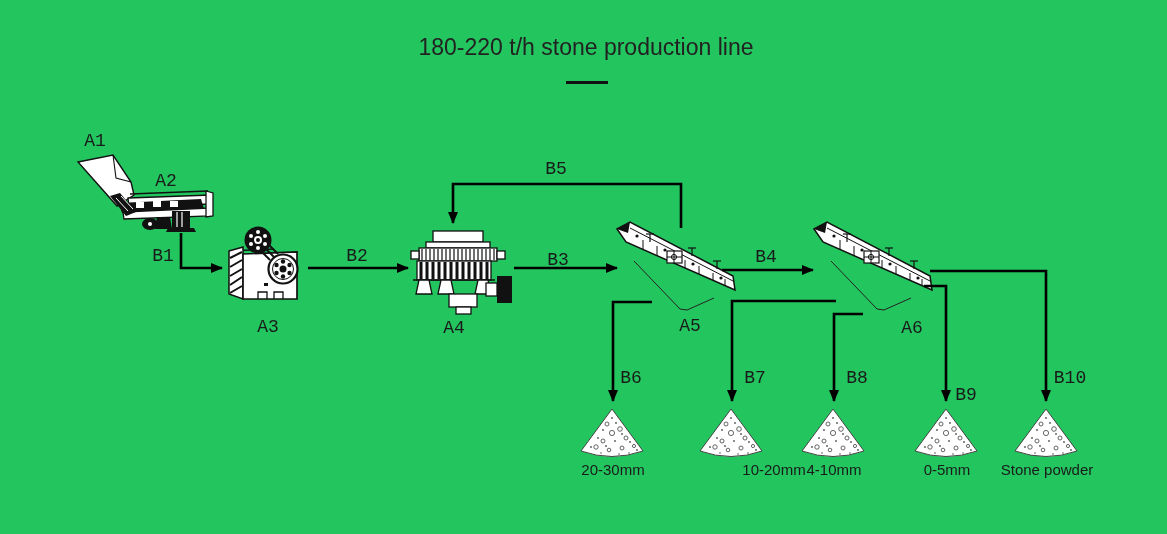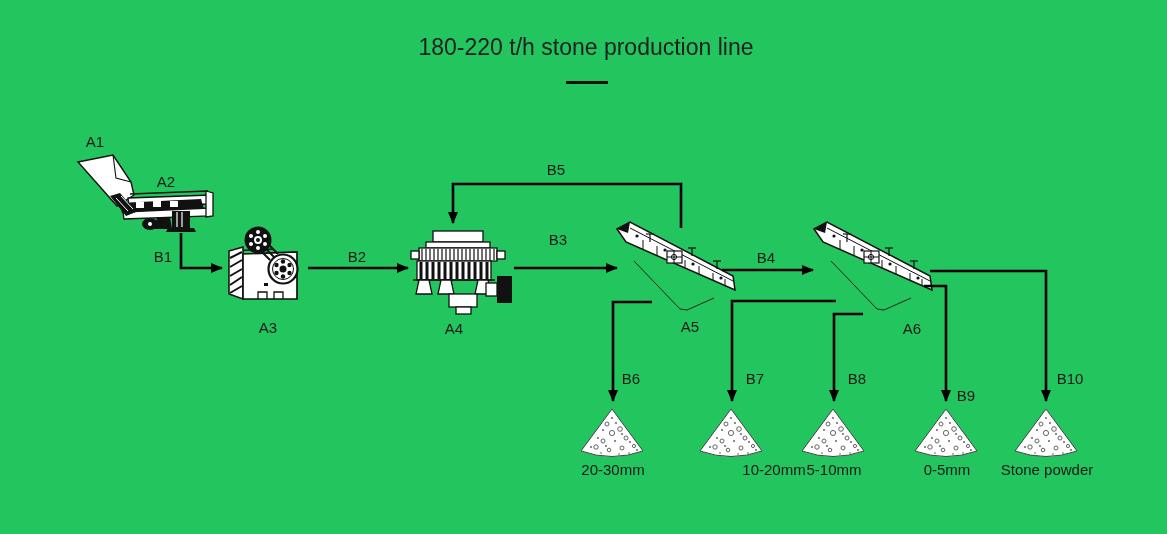--- a/index.html
+++ b/index.html
@@ -1,21 +1,21 @@
 <!DOCTYPE html>
 <html><head>
 <meta charset="utf-8">
 <style>
   html,body{margin:0;padding:0;background:#fff;}
   .stage{position:relative;width:1167px;height:534px;background:#22c55e;overflow:hidden;
          font-family:"Liberation Sans",sans-serif;color:#1a1a1a;}
   .art{position:absolute;left:0;top:0;}
   .lbl{position:absolute;transform:translate(-50%,-50%);white-space:nowrap;line-height:1;}
   .title{font-size:23px;color:#222;}
-  .ml,.fl{font-size:15px;color:#1a1a1a;}
+  .ml,.fl{font-size:18px;color:#1a1a1a;font-family:Liberation Mono, monospace;}
   .pl{font-size:15px;color:#1a1a1a;}
   .title-underline{position:absolute;left:566px;top:81px;width:42px;height:3px;background:#111;}
 </style>
 </head>
 <body>
 
 <div class="stage">
 
   <svg class="art" width="1167" height="534" viewBox="0 0 1167 534">
     <defs>
@@ -206,27 +206,27 @@
 
   <div class="lbl ml" style="left:95px;top:141px">A1</div>
   <div class="lbl ml" style="left:166px;top:181px">A2</div>
   <div class="lbl ml" style="left:268px;top:327px">A3</div>
   <div class="lbl ml" style="left:454px;top:328px">A4</div>
   <div class="lbl ml" style="left:690px;top:326px">A5</div>
   <div class="lbl ml" style="left:912px;top:328px">A6</div>
 
   <div class="lbl fl" style="left:163px;top:256px">B1</div>
   <div class="lbl fl" style="left:357px;top:256px">B2</div>
-  <div class="lbl fl" style="left:558px;top:239px">B3</div>
+  <div class="lbl fl" style="left:558px;top:260px">B3</div>
   <div class="lbl fl" style="left:766px;top:257px">B4</div>
   <div class="lbl fl" style="left:556px;top:169px">B5</div>
   <div class="lbl fl" style="left:631px;top:378px">B6</div>
   <div class="lbl fl" style="left:755px;top:378px">B7</div>
   <div class="lbl fl" style="left:857px;top:378px">B8</div>
   <div class="lbl fl" style="left:966px;top:395px">B9</div>
   <div class="lbl fl" style="left:1070px;top:378px">B10</div>
 
   <div class="lbl pl" style="left:613px;top:469px">20-30mm</div>
   <div class="lbl pl" style="left:774px;top:469px">10-20mm</div>
-  <div class="lbl pl" style="left:834px;top:469px">5-10mm</div>
+  <div class="lbl pl" style="left:834px;top:469px">4-10mm</div>
   <div class="lbl pl" style="left:947px;top:469px">0-5mm</div>
   <div class="lbl pl" style="left:1047px;top:469px">Stone powder</div>
 </div>
 
 </body></html>

